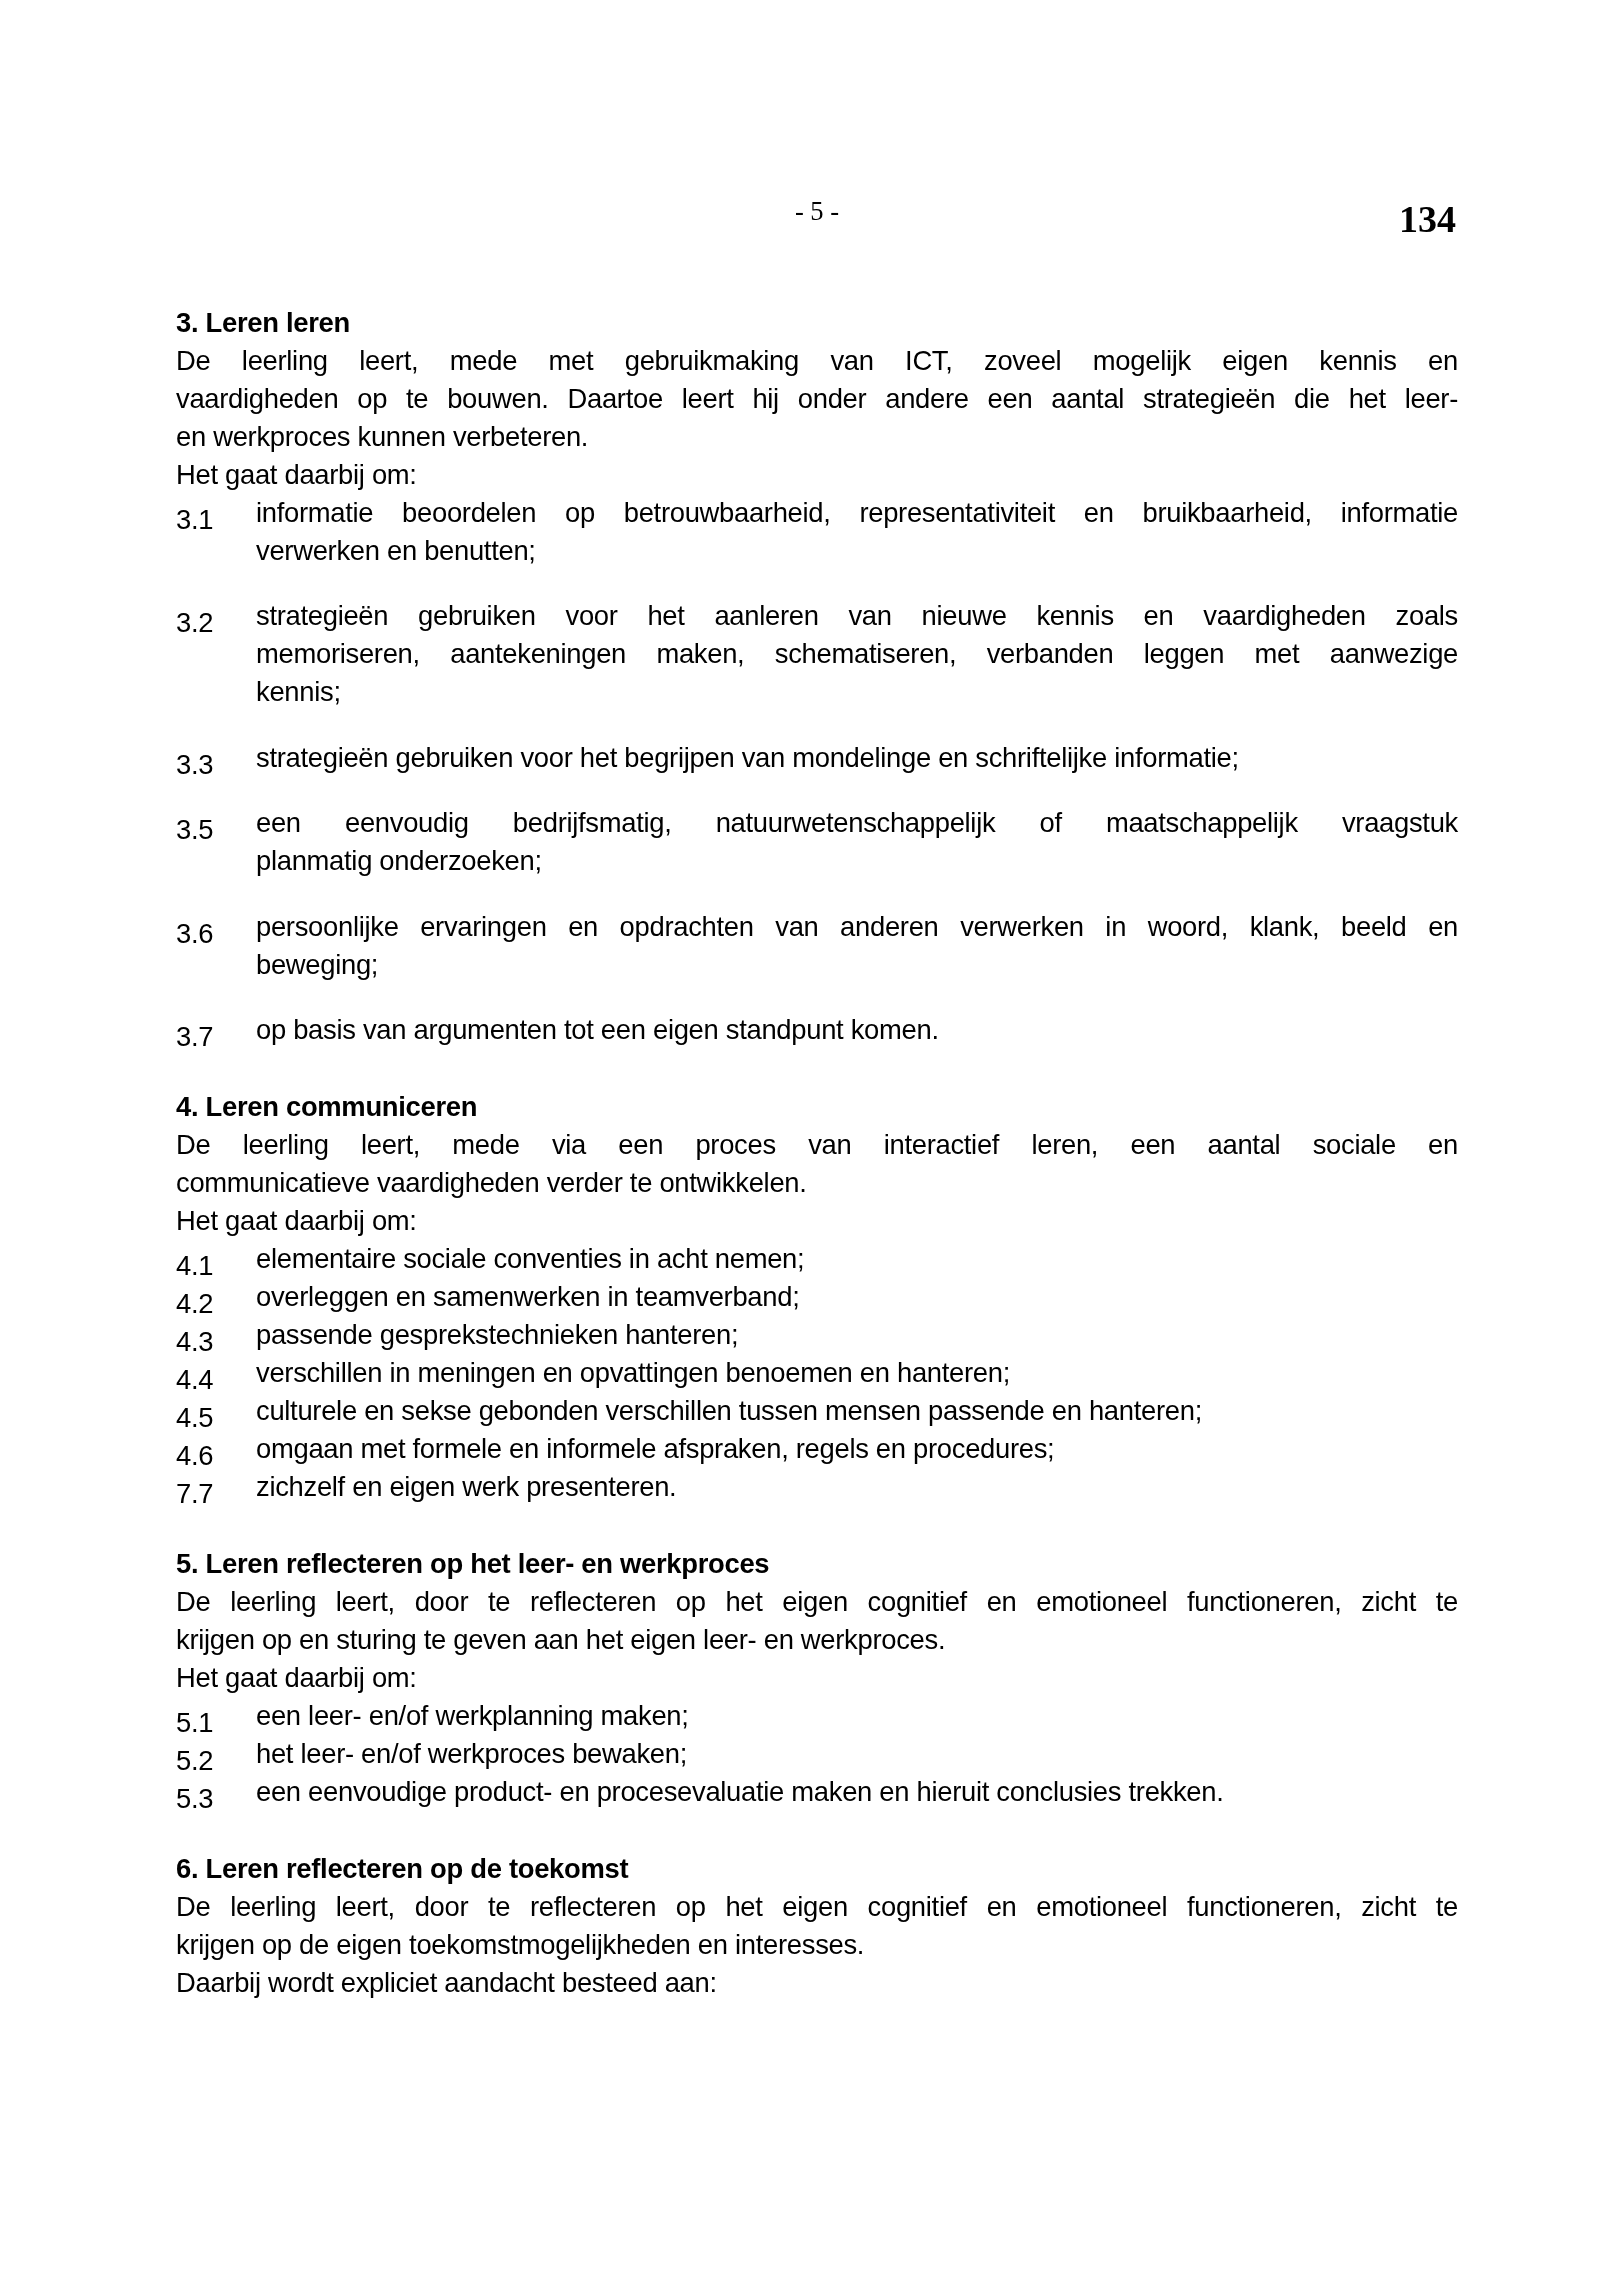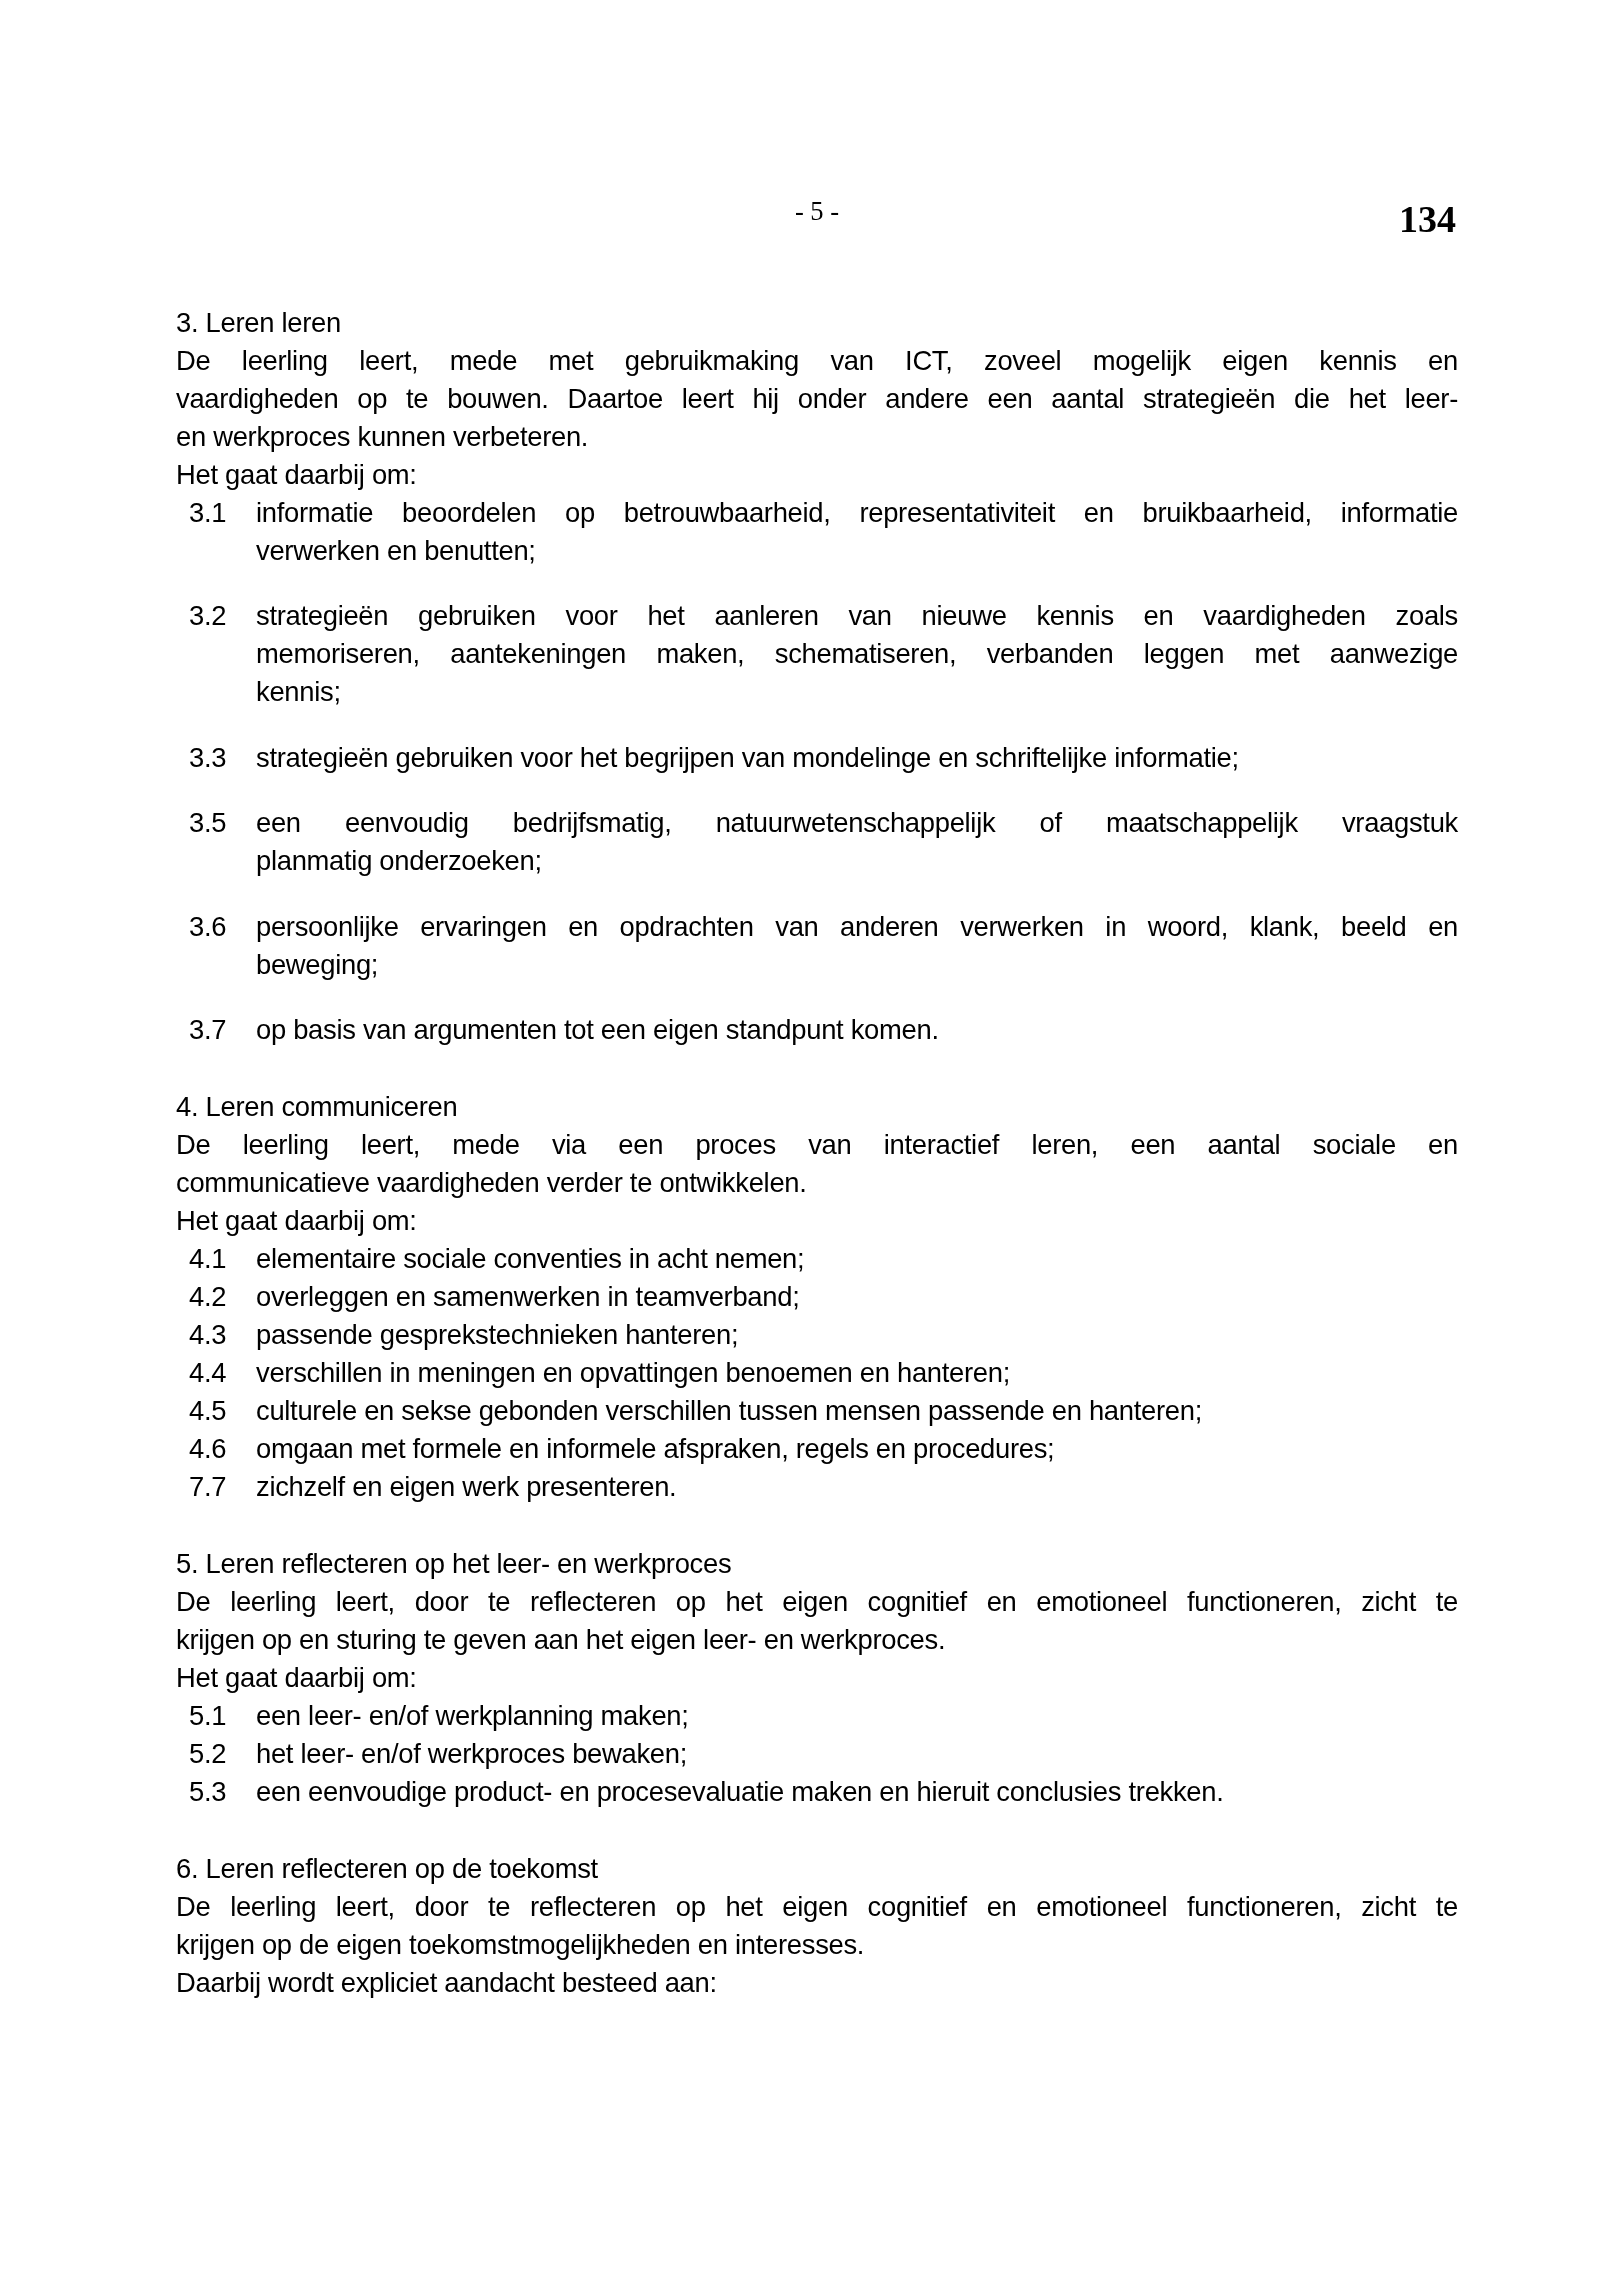--- a/index.html
+++ b/index.html
@@ -20,27 +20,27 @@
     font-size: 26.5px; letter-spacing: 0;
   }
   .page-number {
     position: absolute; right: 2px; top: 4.9px;
     font-family: "Liberation Serif", "DejaVu Serif", serif;
     font-size: 38px; line-height: 45px; font-weight: 700; letter-spacing: 0;
   }
 
   .doc-section { margin-top: 39px; }
   .doc-section.first { margin-top: 74px; }
-  .heading { font-weight: 400; }
+  .heading { font-weight: 700; }
 
   .para .line { text-align: justify; text-align-last: justify; }
   .para .line:last-child { text-align-last: left; }
 
   .item { position: relative; padding-left: 80px; }
-  .item .num { position: absolute; left: 0; top: 0; margin-left: 13px; }
+  .item .num { position: absolute; left: 0; top: 7px; }
   .items.spaced .item + .item { margin-top: 27.4px; }
 </style>
 </head>
 <body>
 
 <div class="content">
 
   <div class="page-header">
     <div class="page-marker">- 5 -</div>
     <div class="page-number">134</div>

